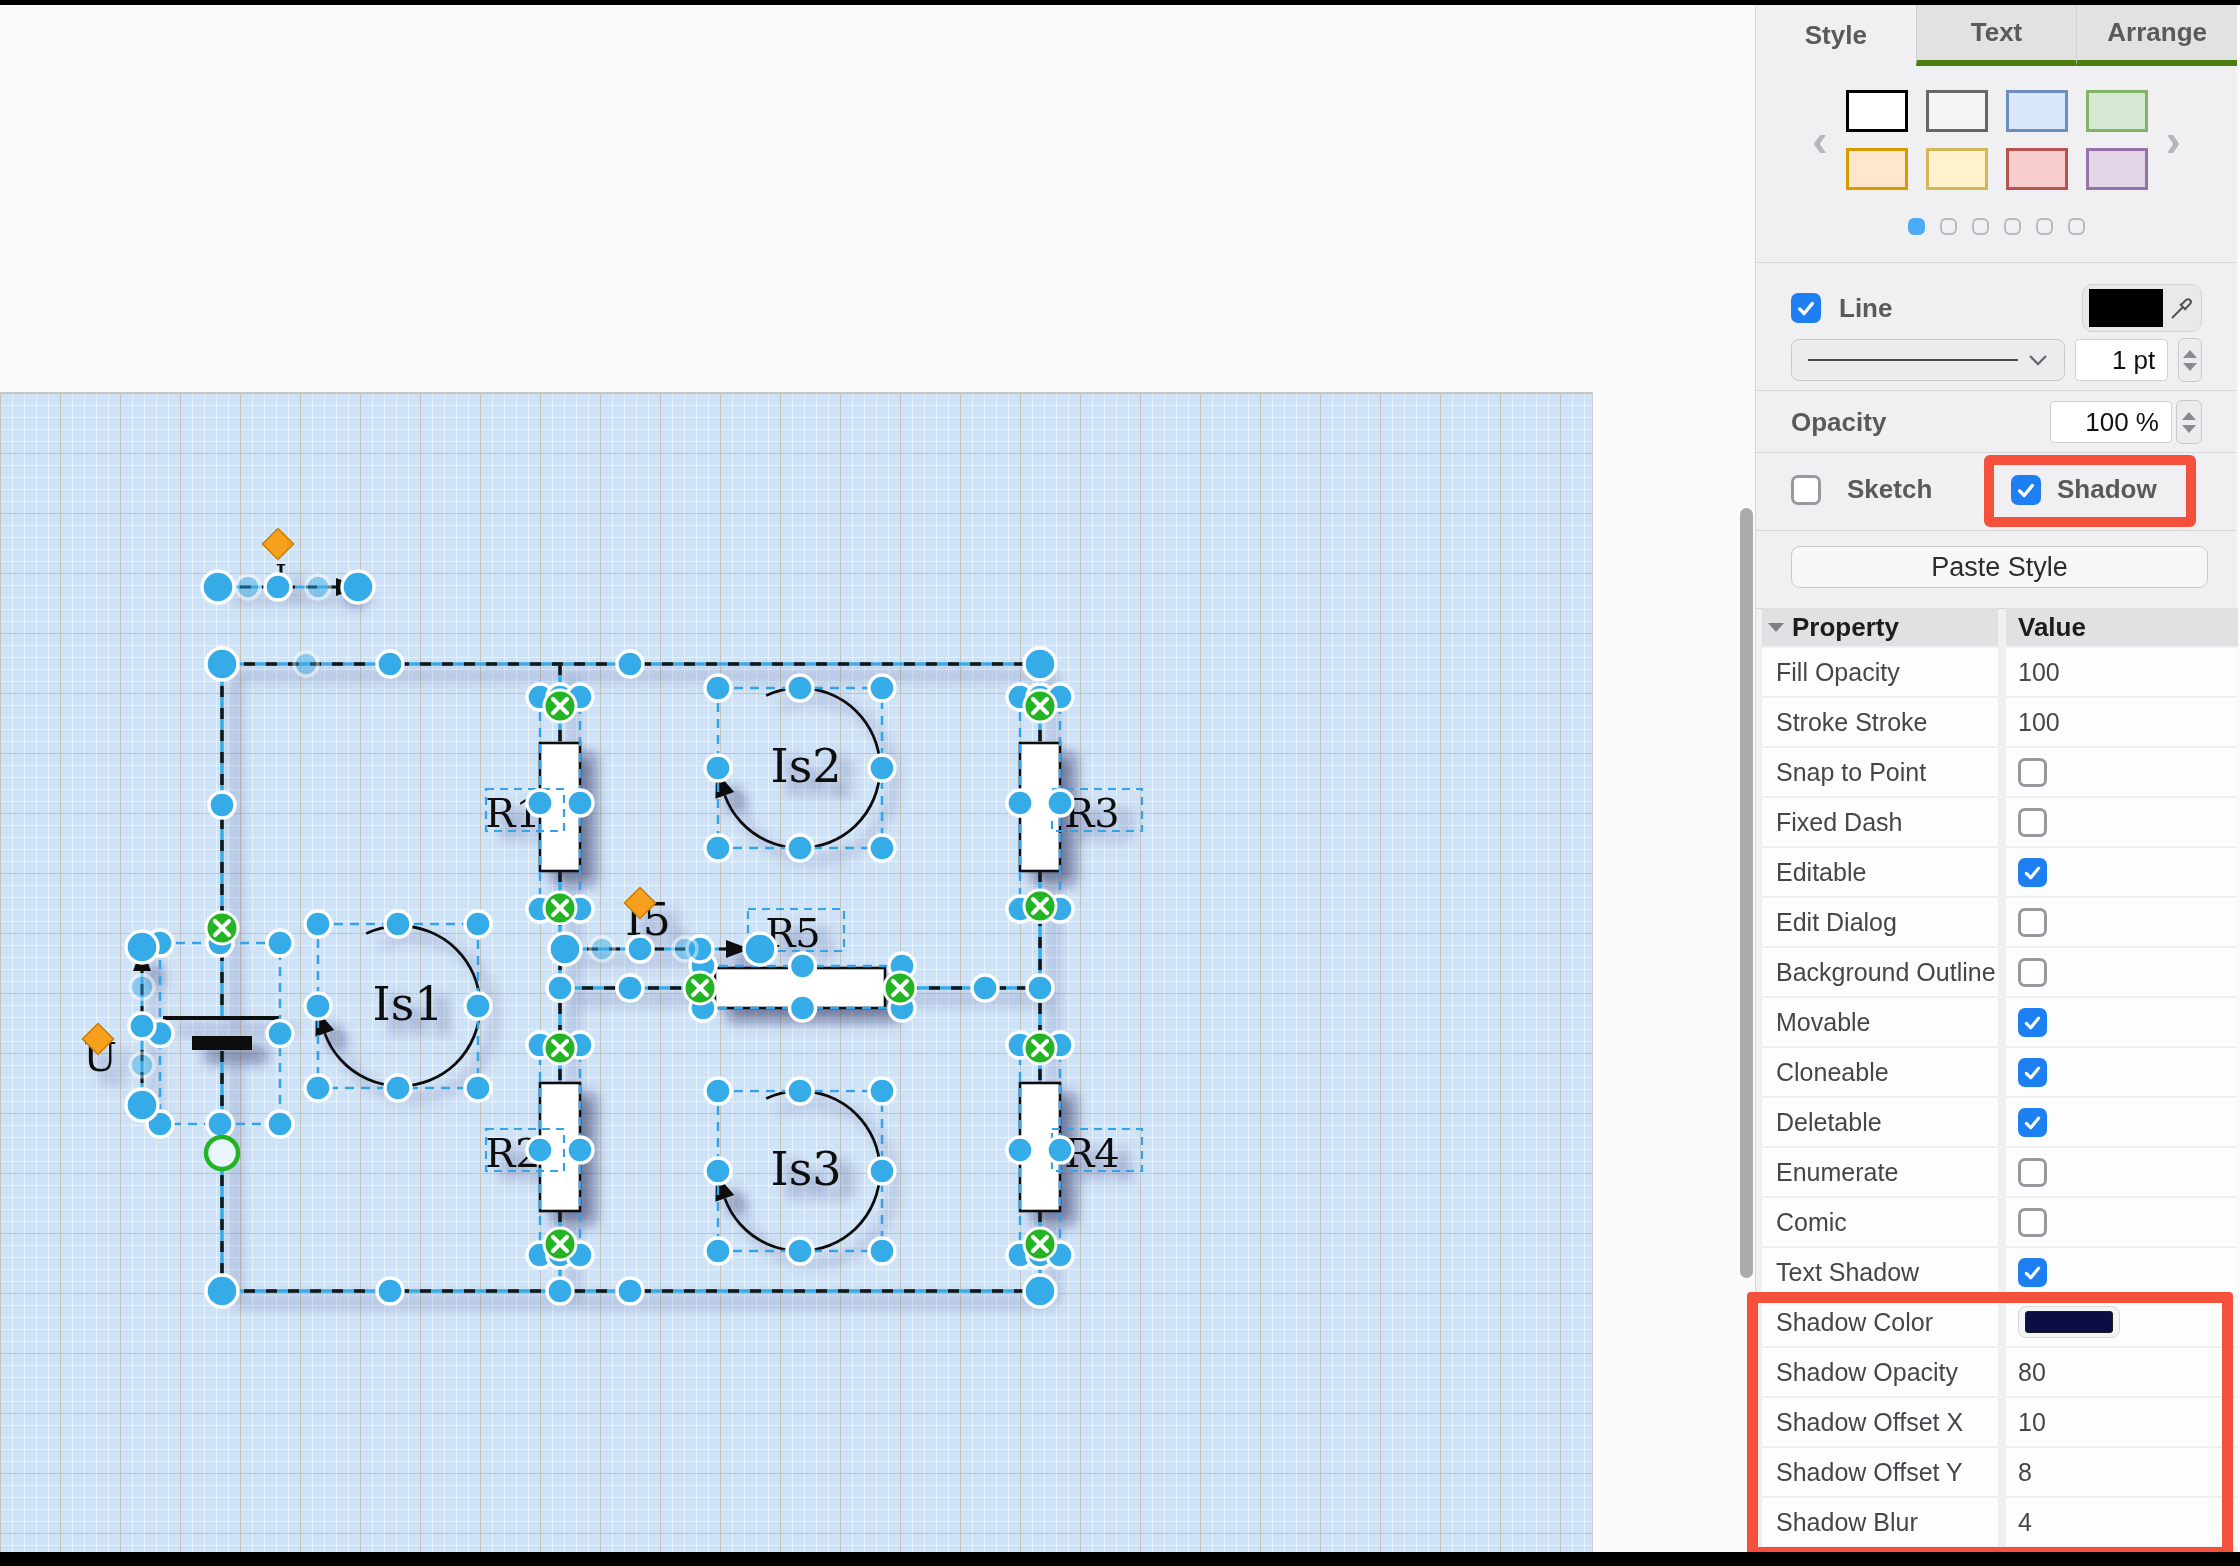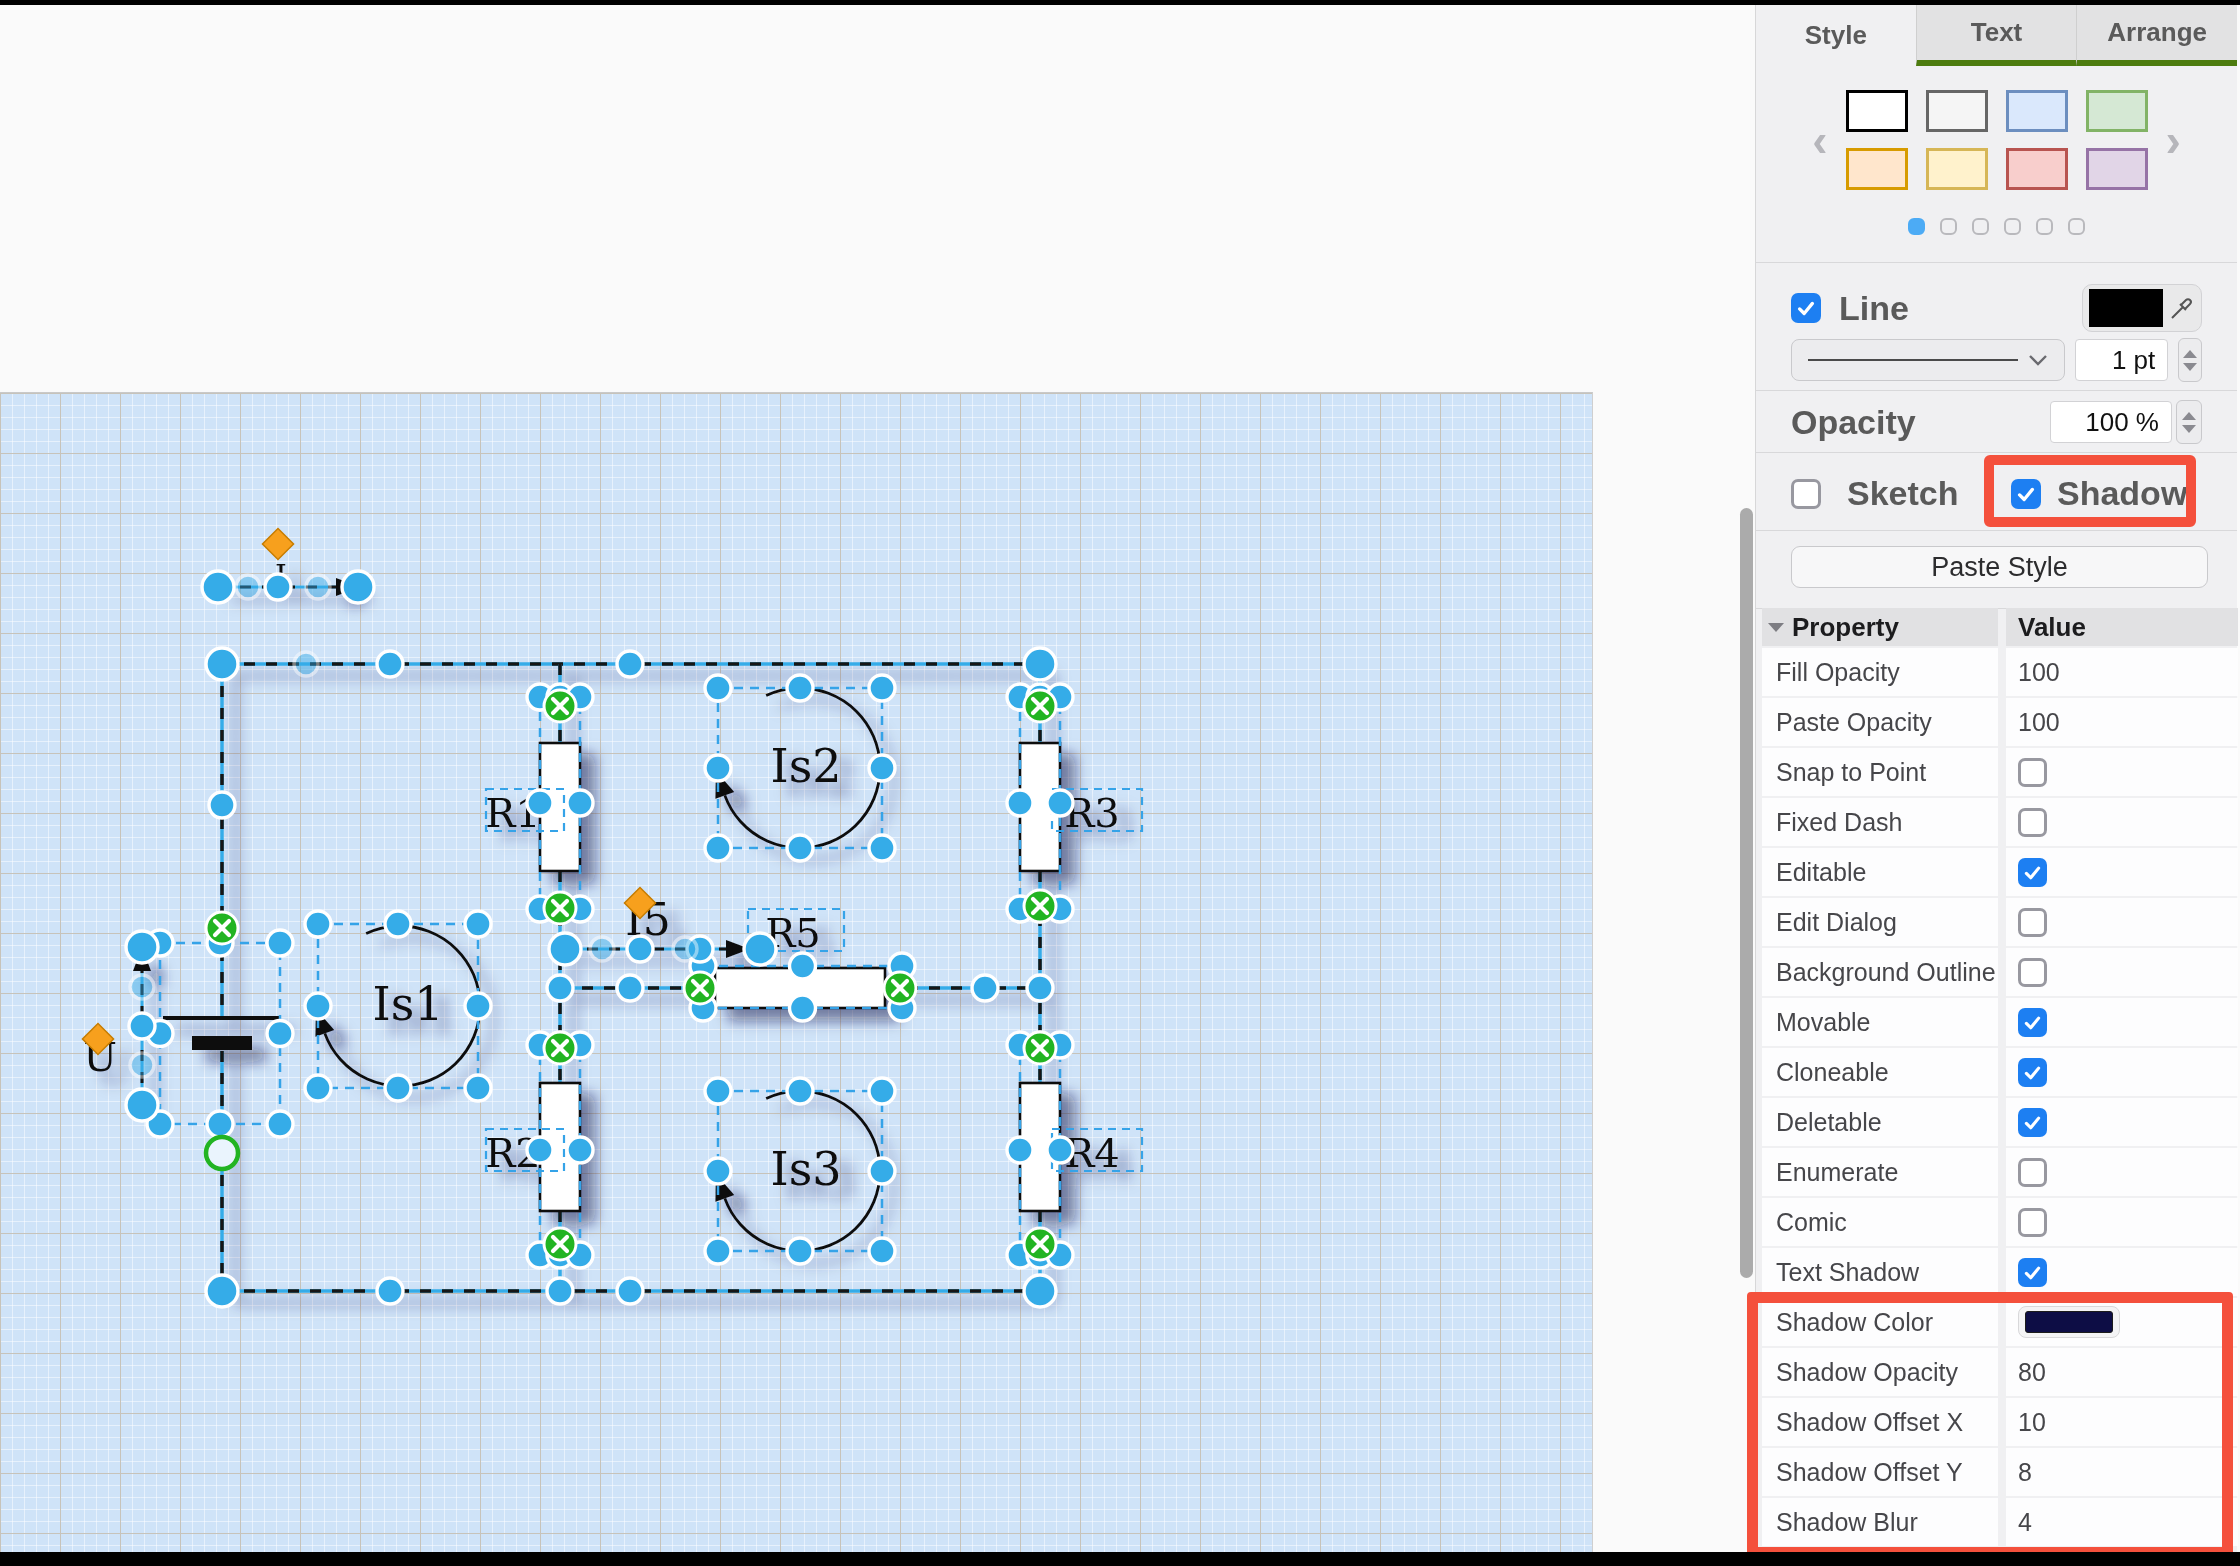--- a/index.html
+++ b/index.html
@@ -39,21 +39,21 @@
   #swatch-grid{display:grid;grid-template-columns:repeat(4,62px);grid-auto-rows:42px;gap:16px 18px;}
   .swatch{box-sizing:border-box;border:3px solid #000;}
   #pager-dots{position:absolute;left:0;top:152px;width:100%;display:flex;justify-content:center;gap:15px;}
   .pdot{width:17px;height:17px;border-radius:6px;border:2px solid #b9b9bd;box-sizing:border-box;background:transparent;}
   .pdot.active{background:#4cabf5;border-color:#4cabf5;}
 
   #line-section{position:absolute;left:0;top:262px;width:100%;height:128px;border-bottom:1px solid #d8d8da;}
   .cb{width:30px;height:30px;border-radius:7px;box-sizing:border-box;border:3px solid #9898a0;background:#fff;
       display:inline-flex;align-items:center;justify-content:center;flex:0 0 auto;}
   .cb.on{border:none;background:#1d7ff2;}
-  .lbl{font-size:34px;font-weight:700;color:#5a5a5a;}
+  .lbl{font-size:26px;font-weight:700;color:#5a5a5a;}
   #line-row1{position:absolute;left:35px;top:22px;right:35px;display:flex;align-items:center;gap:18px;}
   #line-color-btn{margin-left:auto;width:118px;height:46px;background:#e9e9ea;border:1px solid #d2d2d5;border-radius:10px;
                   display:flex;align-items:center;justify-content:center;gap:6px;}
   #line-color-chip{width:74px;height:38px;background:#000;}
   #line-row2{position:absolute;left:35px;top:76px;right:35px;display:flex;align-items:center;gap:10px;}
   #line-style-dd{width:300px;height:42px;background:#ececee;border:1px solid #c9c9cc;border-radius:8px;
                  display:flex;align-items:center;justify-content:space-between;padding:0 16px;box-sizing:border-box;}
   #line-style-preview{width:210px;height:0;border-top:2px solid #4a4a4a;}
   .num-input{height:42px;background:#fff;border:1px solid #d2d2d5;border-radius:4px;display:flex;align-items:center;
              justify-content:flex-end;padding:0 12px;box-sizing:border-box;font-size:26px;color:#111;}
@@ -441,21 +441,21 @@
       </div>
       <div class="hcell" id="hcell-val">
         <span>Value</span>
       </div>
     </div>
     <div id="prop-rows">
         <div class="prow-cell pc-left" style="top: 40px;">Fill Opacity</div>
         <div class="prow-cell pc-right" style="top: 40px;">
           <span>100</span>
         </div>
-        <div class="prow-cell pc-left" style="top: 90px;">Paste Opacity</div>
+        <div class="prow-cell pc-left" style="top: 90px;">Stroke Stroke</div>
         <div class="prow-cell pc-right" style="top: 90px;">
           <span>100</span>
         </div>
         <div class="prow-cell pc-left" style="top: 140px;">Snap to Point</div>
         <div class="prow-cell pc-right" style="top: 140px;">
           <span class="cb small"></span>
         </div>
         <div class="prow-cell pc-left" style="top: 190px;">Fixed Dash</div>
         <div class="prow-cell pc-right" style="top: 190px;">
           <span class="cb small"></span>

